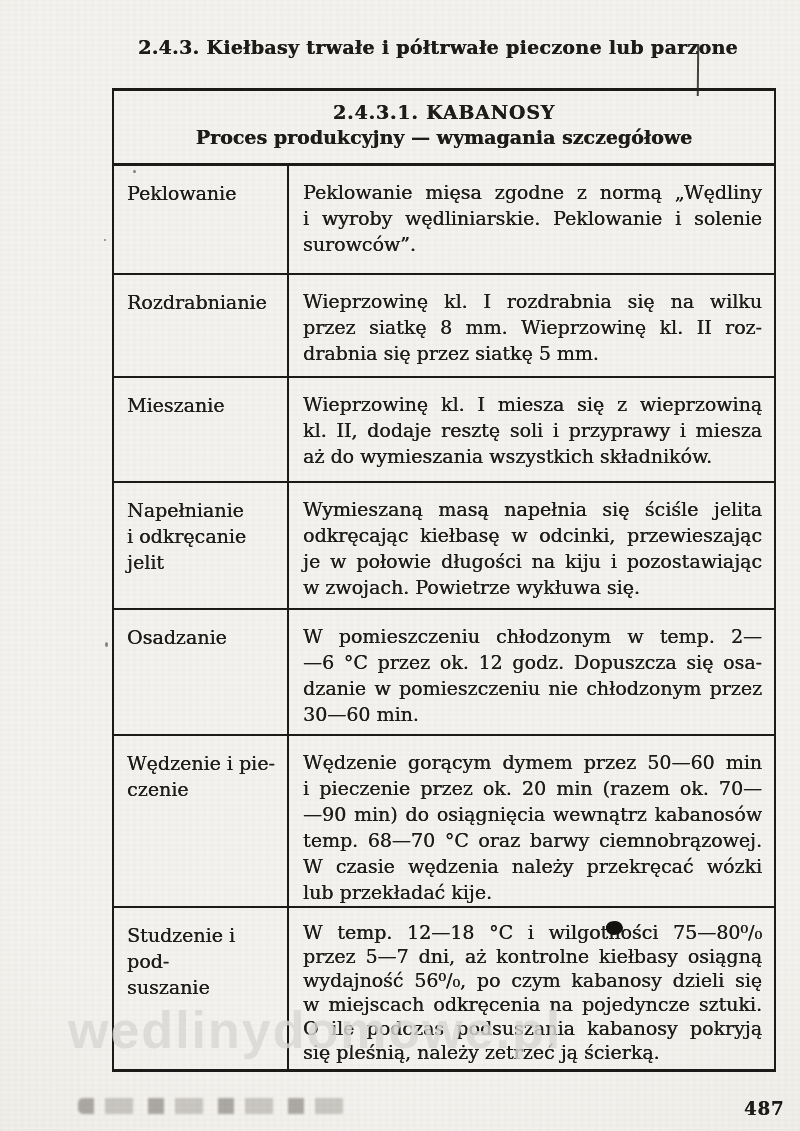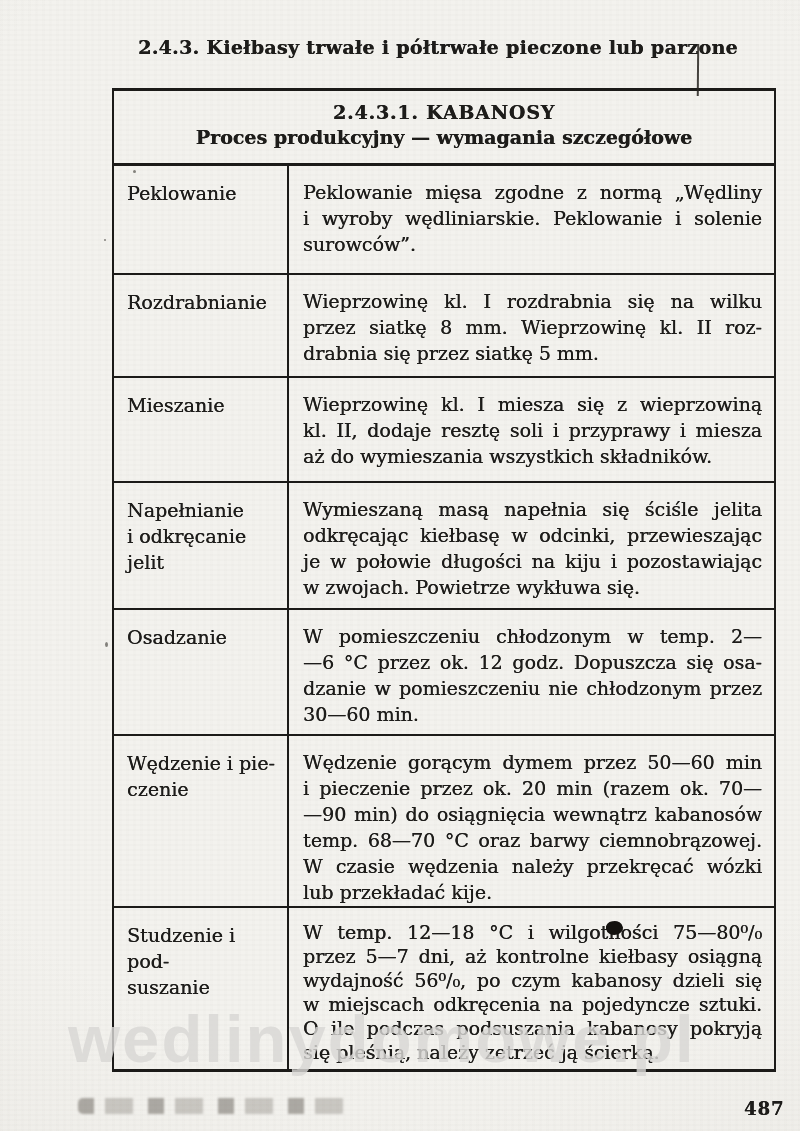--- a/index.html
+++ b/index.html
@@ -57,21 +57,21 @@
   .trow.tight .desc-cell { line-height:24px; padding-top:12px; }
   .tline { text-align:justify; text-align-last:justify; text-justify:inter-word; }
   .tline:last-child { text-align-last:left; }
   .page-number {
     position:absolute; left:744px; top:1098px;
     font-size:18px; font-weight:bold; letter-spacing:1px;
   }
   .watermark {
     position:absolute; left:68px; top:1000px; z-index:3;
     font-family:"Liberation Sans","DejaVu Sans",sans-serif;
-    font-weight:700; font-size:67px; letter-spacing:2px;
+    font-weight:700; font-size:52px; letter-spacing:2px;
     color:rgba(216,215,212,0.82);
     text-shadow:none; white-space:nowrap;
     pointer-events:none;
   }
   
   .pen-mark {
     position:absolute; left:697px; top:44px; width:2px; height:52px;
     background:rgba(38,35,31,.85); z-index:4; transform:rotate(.5deg);
   }
   .ink-blot {

